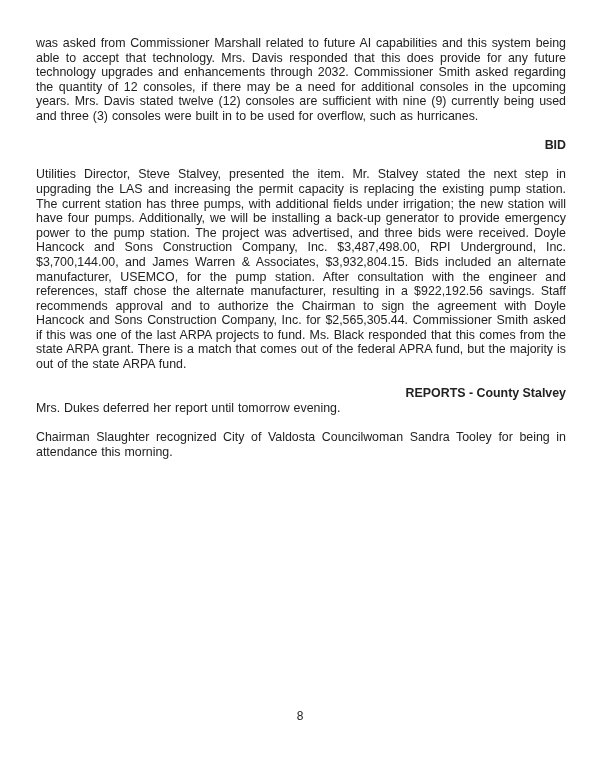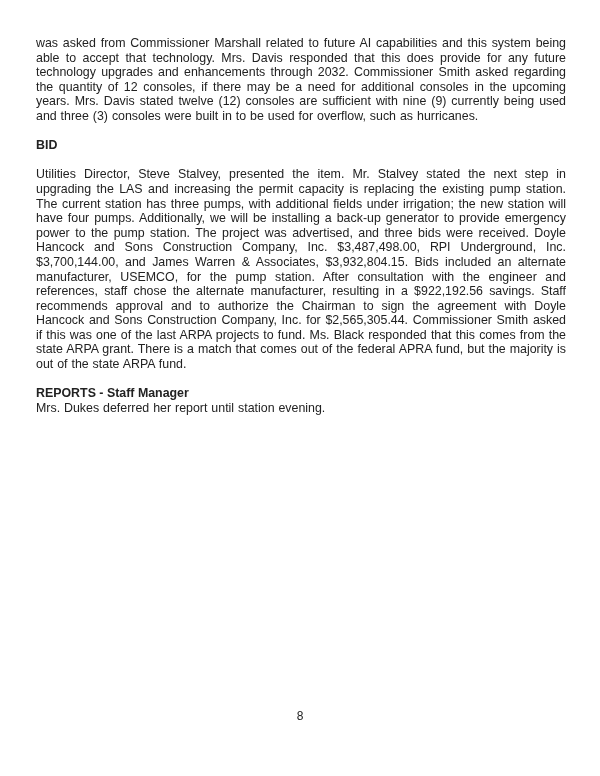--- a/index.html
+++ b/index.html
@@ -27,21 +27,21 @@
     font-size: 12.4px;
     line-height: 14.6px;
     text-align: justify;
     margin: 0;
     word-spacing: 0.5px;
   }
   .heading {
     font-size: 12.4px;
     line-height: 14.6px;
     font-weight: bold;
-    text-align: left;
+    text-align: right;
     margin: 0;
   }
   .gap {
     height: 14.6px;
   }
   .page-number {
     position: absolute;
     top: 709px;
     left: 0;
     width: 100%;
@@ -63,27 +63,28 @@
 
     <p class="heading">BID</p>
 
     <div class="gap"></div>
 
 
     <p class="para">Utilities Director, Steve Stalvey, presented the item. Mr. Stalvey stated the next step in upgrading the LAS and increasing the permit capacity is replacing the existing pump station. The current station has three pumps, with additional fields under irrigation; the new station will have four pumps. Additionally, we will be installing a back-up generator to provide emergency power to the pump station. The project was advertised, and three bids were received. Doyle Hancock and Sons Construction Company, Inc. $3,487,498.00, RPI Underground, Inc. $3,700,144.00, and James Warren &amp; Associates, $3,932,804.15. Bids included an alternate manufacturer, USEMCO, for the pump station. After consultation with the engineer and references, staff chose the alternate manufacturer, resulting in a $922,192.56 savings. Staff recommends approval and to authorize the Chairman to sign the agreement with Doyle Hancock and Sons Construction Company, Inc. for $2,565,305.44. Commissioner Smith asked if this was one of the last ARPA projects to fund. Ms. Black responded that this comes from the state ARPA grant. There is a match that comes out of the federal APRA fund, but the majority is out of the state ARPA fund.</p>
 
     <div class="gap"></div>
 
-    <p class="heading">REPORTS - Staff Manager</p>
+    <p class="heading">REPORTS - County Stalvey</p>
 
-    <p class="para">Mrs. Dukes deferred her report until station evening.</p>
+    <p class="para">Mrs. Dukes deferred her report until tomorrow evening.</p>
 
     <div class="gap"></div>
 
 
+    <p class="para">Chairman Slaughter recognized City of Valdosta Councilwoman Sandra Tooley for being in attendance this morning.</p>
 
     <div class="gap"></div>
 
 
   </div>
 
   <div class="page-number">8</div>
 </div>
 
 </body></html>

